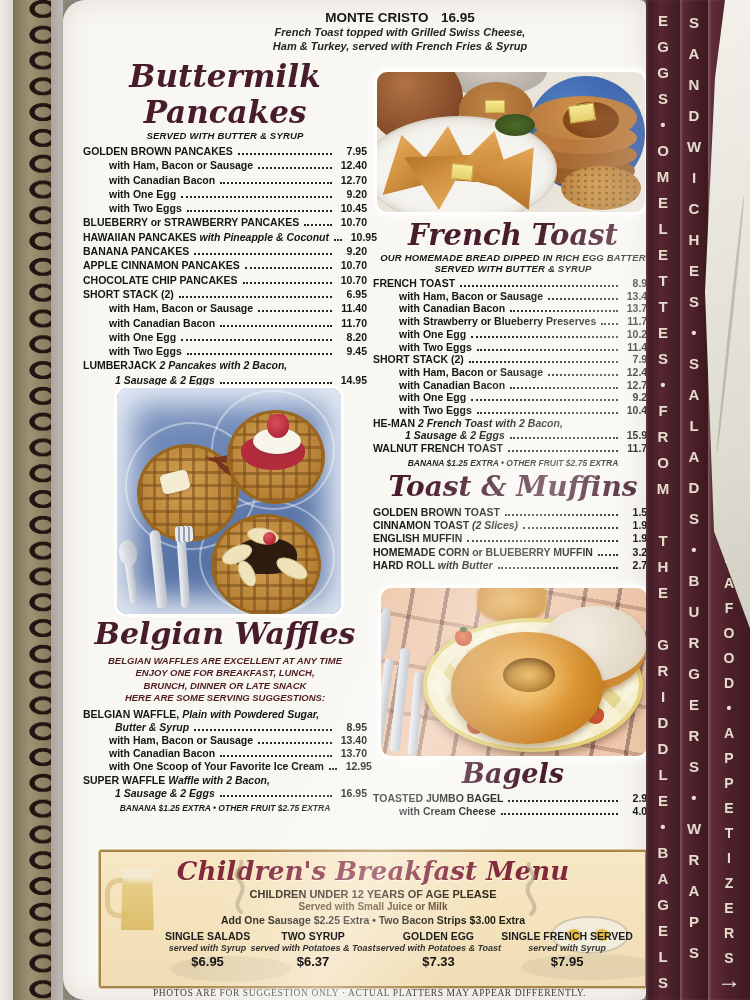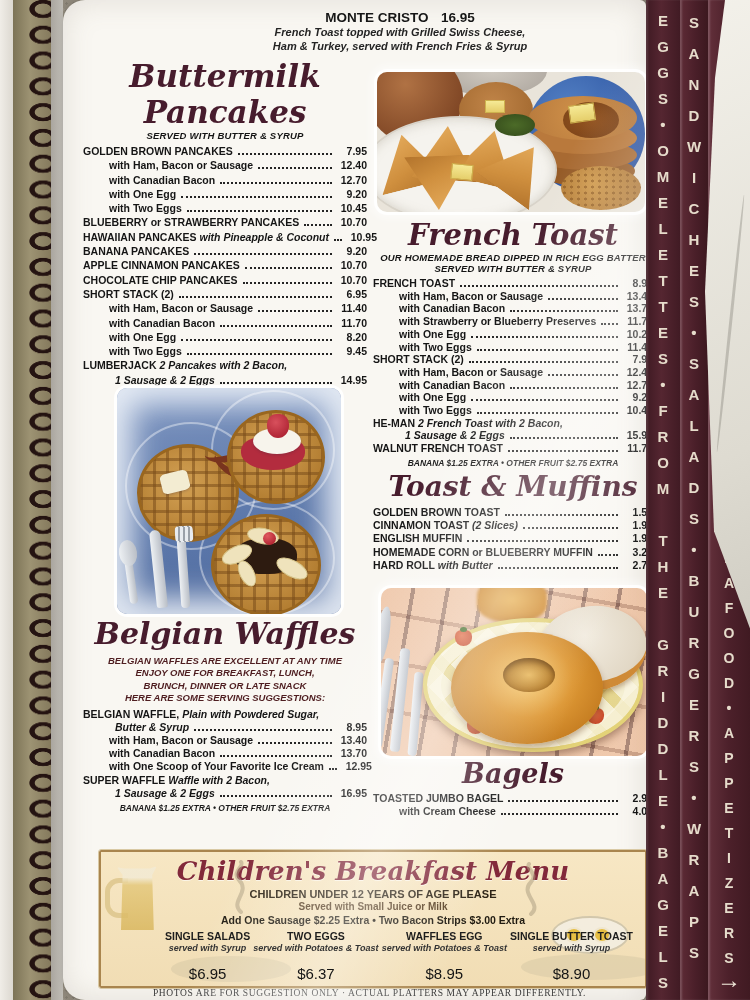--- a/index.html
+++ b/index.html
@@ -58,21 +58,21 @@
     background:linear-gradient(#f7e7c4,#f1ddb4);border:2px solid #a9854e;outline:1px solid #d9c9a4;
     border-radius:2px;overflow:hidden;}
   .kids-title{font-size:26px;color:#82293a;text-shadow:0 1px 0 rgba(255,255,255,.6);margin-top:4px;}
   .kl1{font-weight:700;font-size:11px;text-align:center;color:#2e2416;margin-top:2px;}
   .kl2{font-weight:700;font-size:10px;text-align:center;color:#5a4226;margin-top:1px;}
   .kl3{font-weight:700;font-size:10.5px;text-align:center;color:#1f1a10;margin-top:2px;}
   .kcols{display:flex;justify-content:space-between;padding:4px 12px 0 64px;}
   .kcol{text-align:center;line-height:12px;position:relative;z-index:2;}
   .kcol .kn{font-weight:700;font-size:10.5px;color:#1d1d1d;}
   .kcol .kd{font-weight:700;font-style:italic;font-size:9px;color:#333;}
-  .kcol .kp{font-weight:400;font-size:15px;color:#141414;margin-top:14px;}
+  .kcol .kp{font-weight:700;font-size:13px;color:#141414;margin-top:2px;}
   .pitcher{position:absolute;left:16px;top:14px;width:40px;height:64px;opacity:.85;z-index:1;
     background:linear-gradient(#f2ead4 18%,#e4c87c 30%,#d9b75f);
     clip-path:polygon(18% 4%,82% 4%,100% 0,88% 14%,92% 100%,10% 100%,14% 14%,0 2%);
     border-radius:4px;}
   .pitcher-handle{position:absolute;left:4px;top:26px;width:18px;height:30px;border:5px solid #dcc489;
     border-right:none;border-radius:14px 0 0 14px;opacity:.8;z-index:0;}
   .eggplate{position:absolute;right:16px;top:64px;width:74px;height:34px;background:#f4efe2;
     border:2px solid #cfc5ab;border-radius:50%;opacity:.9;z-index:1;}
   .yolk{position:absolute;top:9px;width:14px;height:12px;border-radius:50%;background:#e5bb37;border:2px solid #efe7d2;}
   .steam{position:absolute;opacity:.55;z-index:0;}
@@ -631,35 +631,35 @@
     <div class="kl3">Add One Sausage $2.25 Extra   •   Two Bacon Strips $3.00 Extra</div>
     <div class="kcols">
 
         <div class="kcol">
           <div class="kn">SINGLE SALADS</div>
           <div class="kd">served with Syrup</div>
           <div class="kp">$6.95</div>
         </div>
 
         <div class="kcol">
-          <div class="kn">TWO EGGS</div>
+          <div class="kn">TWO SYRUP</div>
           <div class="kd">served with Potatoes &amp; Toast</div>
           <div class="kp">$6.37</div>
         </div>
 
         <div class="kcol">
-          <div class="kn">WAFFLES EGG</div>
+          <div class="kn">GOLDEN EGG</div>
           <div class="kd">served with Potatoes &amp; Toast</div>
-          <div class="kp">$8.95</div>
+          <div class="kp">$7.33</div>
         </div>
 
         <div class="kcol">
-          <div class="kn">SINGLE BUTTER TOAST</div>
+          <div class="kn">SINGLE FRENCH SERVED</div>
           <div class="kd">served with Syrup</div>
-          <div class="kp">$8.90</div>
+          <div class="kp">$7.95</div>
         </div>
       </div>
   </div>
 
   <div class="pagefoot">PHOTOS ARE FOR SUGGESTION ONLY · ACTUAL PLATTERS MAY APPEAR DIFFERENTLY.</div>
   <div class="glare"></div>
 </div>
 
 <div class="tab tab1">
   <span class="tabtext">EGGS•OMELETTES•FROM THE GRIDDLE•BAGELS</span>

